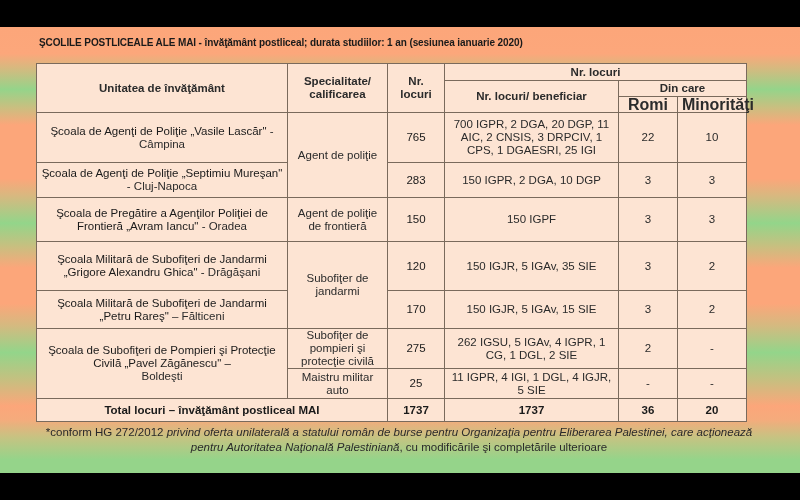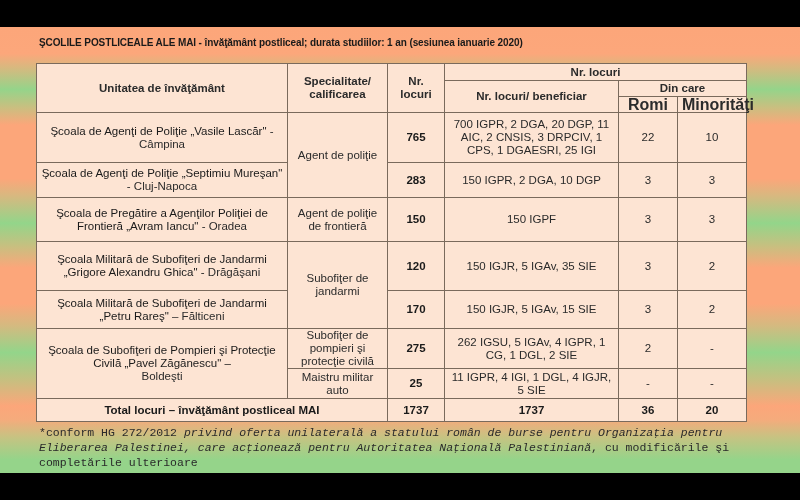--- a/index.html
+++ b/index.html
@@ -28,26 +28,26 @@
     font-size: 11.5px; color: #2b2b2b;
   }
   table.grid td, table.grid th {
     border: 1px solid #7a6a5c;
     padding: 0 4px; text-align: center; vertical-align: middle; line-height: 13px;
   }
   table.grid th { font-weight: bold; }
   th.normal { font-weight: normal; }
   td.unit { text-align: left; padding-left: 6px; }
   td.unit b { font-weight: normal; color: #1a1a1a; }
-  td.num { font-weight: bold; color: #1a1a1a; }
+  td.num { font-weight: normal; color: #1a1a1a; }
   td.total { font-weight: bold; color: #1a1a1a; }
   .small { font-size: 16px; }
   .footnote {
     position: absolute; left: 39px; top: 398px; width: 720px;
-    font-family: Liberation Mono, monospace; font-size: 11.5px; color: #2a2a2a; line-height: 15px;
+    font-family: Liberation Sans, sans-serif; font-size: 11.5px; color: #2a2a2a; line-height: 15px; text-align: center;
   }
   .footnote i { font-style: italic; }
 </style>
 </head>
 <body>
 
 <div class="slide">
   <div class="title">ŞCOLILE POSTLICEALE ALE MAI - învăţământ postliceal; durata studiilor: 1 an (sesiunea ianuarie 2020)</div>
 
   <table class="grid">

